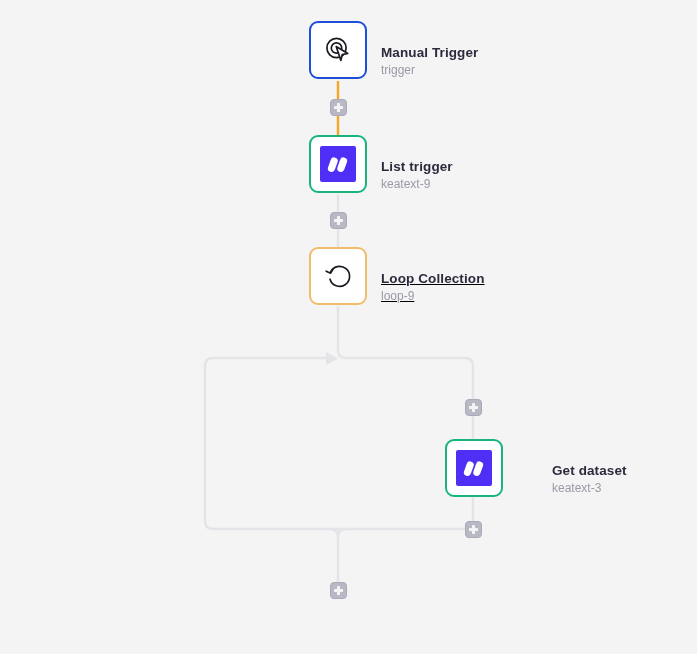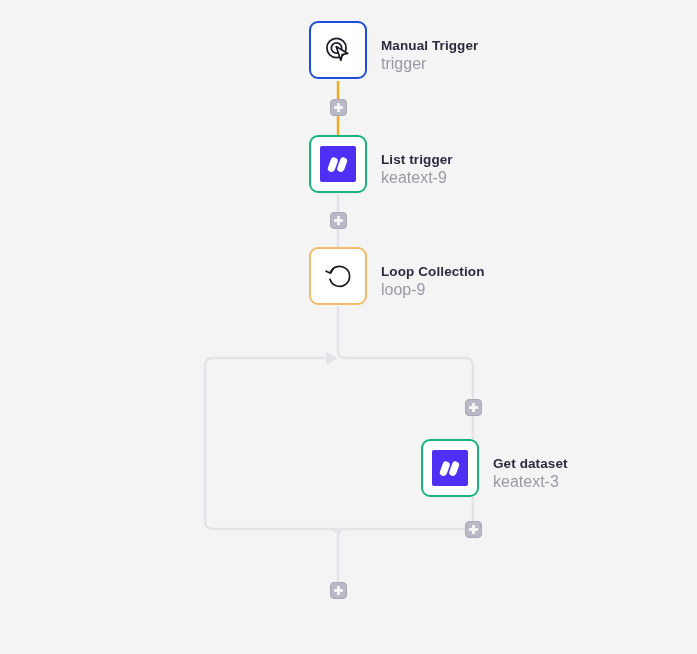--- a/index.html
+++ b/index.html
@@ -24,21 +24,21 @@
     top: 0;
     width: 697px;
     height: 654px;
     pointer-events: none;
   }
 
   
   .node {
     position: absolute;
     display: flex;
-    align-items: center;
+    align-items: flex-end;
   }
   .node-box {
     width: 58px;
     height: 58px;
     background: #ffffff;
     border-radius: 9px;
     border: 2px solid #cfcfd6;
     box-sizing: border-box;
     display: flex;
     align-items: center;
@@ -55,21 +55,21 @@
     white-space: nowrap;
   }
   .node-title {
     font-size: 13.5px;
     font-weight: bold;
     color: #2b2b3d;
     line-height: 17px;
     letter-spacing: .1px;
   }
   .node-sub {
-    font-size: 16px;
+    font-size: 12px;
     color: #9a9aa6;
     line-height: 17px;
     margin-top: 1px;
   }
 
   
   .icon-svg { display: block; }
   .keatext-icon {
     width: 36px;
     height: 36px;
@@ -147,36 +147,36 @@
           <rect x="13.6" y="6.2" width="7.2" height="15" rx="3.6" fill="#ffffff" transform="rotate(20 17.2 13.7)"></rect>
         </svg>
       </span>
     </div>
     <div class="node-labels">
       <div class="node-title">List trigger</div>
       <div class="node-sub">keatext-9</div>
     </div>
   </div>
 
-  <div class="node" style="left:309px; top:247px;">
+  <div class="node" style="left:309px; top:247px;text-decoration:underline;">
     <div class="node-box border-orange">
       <span>
         <svg class="icon-svg" width="32" height="32" viewBox="0 0 32 32" fill="none" stroke="#1a1a22" stroke-width="1.7" stroke-linecap="round">
           <path d="M8.4,12.4 A10,10 0 1 1 8.0,19.2"></path>
           <path d="M4.2,11.2 L8.6,13.2 L11.0,9.0" stroke-linejoin="round"></path>
         </svg>
       </span>
     </div>
     <div class="node-labels">
       <div class="node-title">Loop Collection</div>
       <div class="node-sub">loop-9</div>
     </div>
   </div>
 
-  <div class="node" style="left:421px; top:439px;">
+  <div class="node" style="left:445px; top:439px;gap:35px;">
     <div class="node-box border-green">
       <span class="keatext-icon">
         <svg class="icon-svg" width="26" height="26" viewBox="0 0 26 26">
           <rect x="4.2" y="6.2" width="7.2" height="15" rx="3.6" fill="#ffffff" transform="rotate(20 7.8 13.7)"></rect>
           <rect x="13.6" y="6.2" width="7.2" height="15" rx="3.6" fill="#ffffff" transform="rotate(20 17.2 13.7)"></rect>
         </svg>
       </span>
     </div>
     <div class="node-labels">
       <div class="node-title">Get dataset</div>

